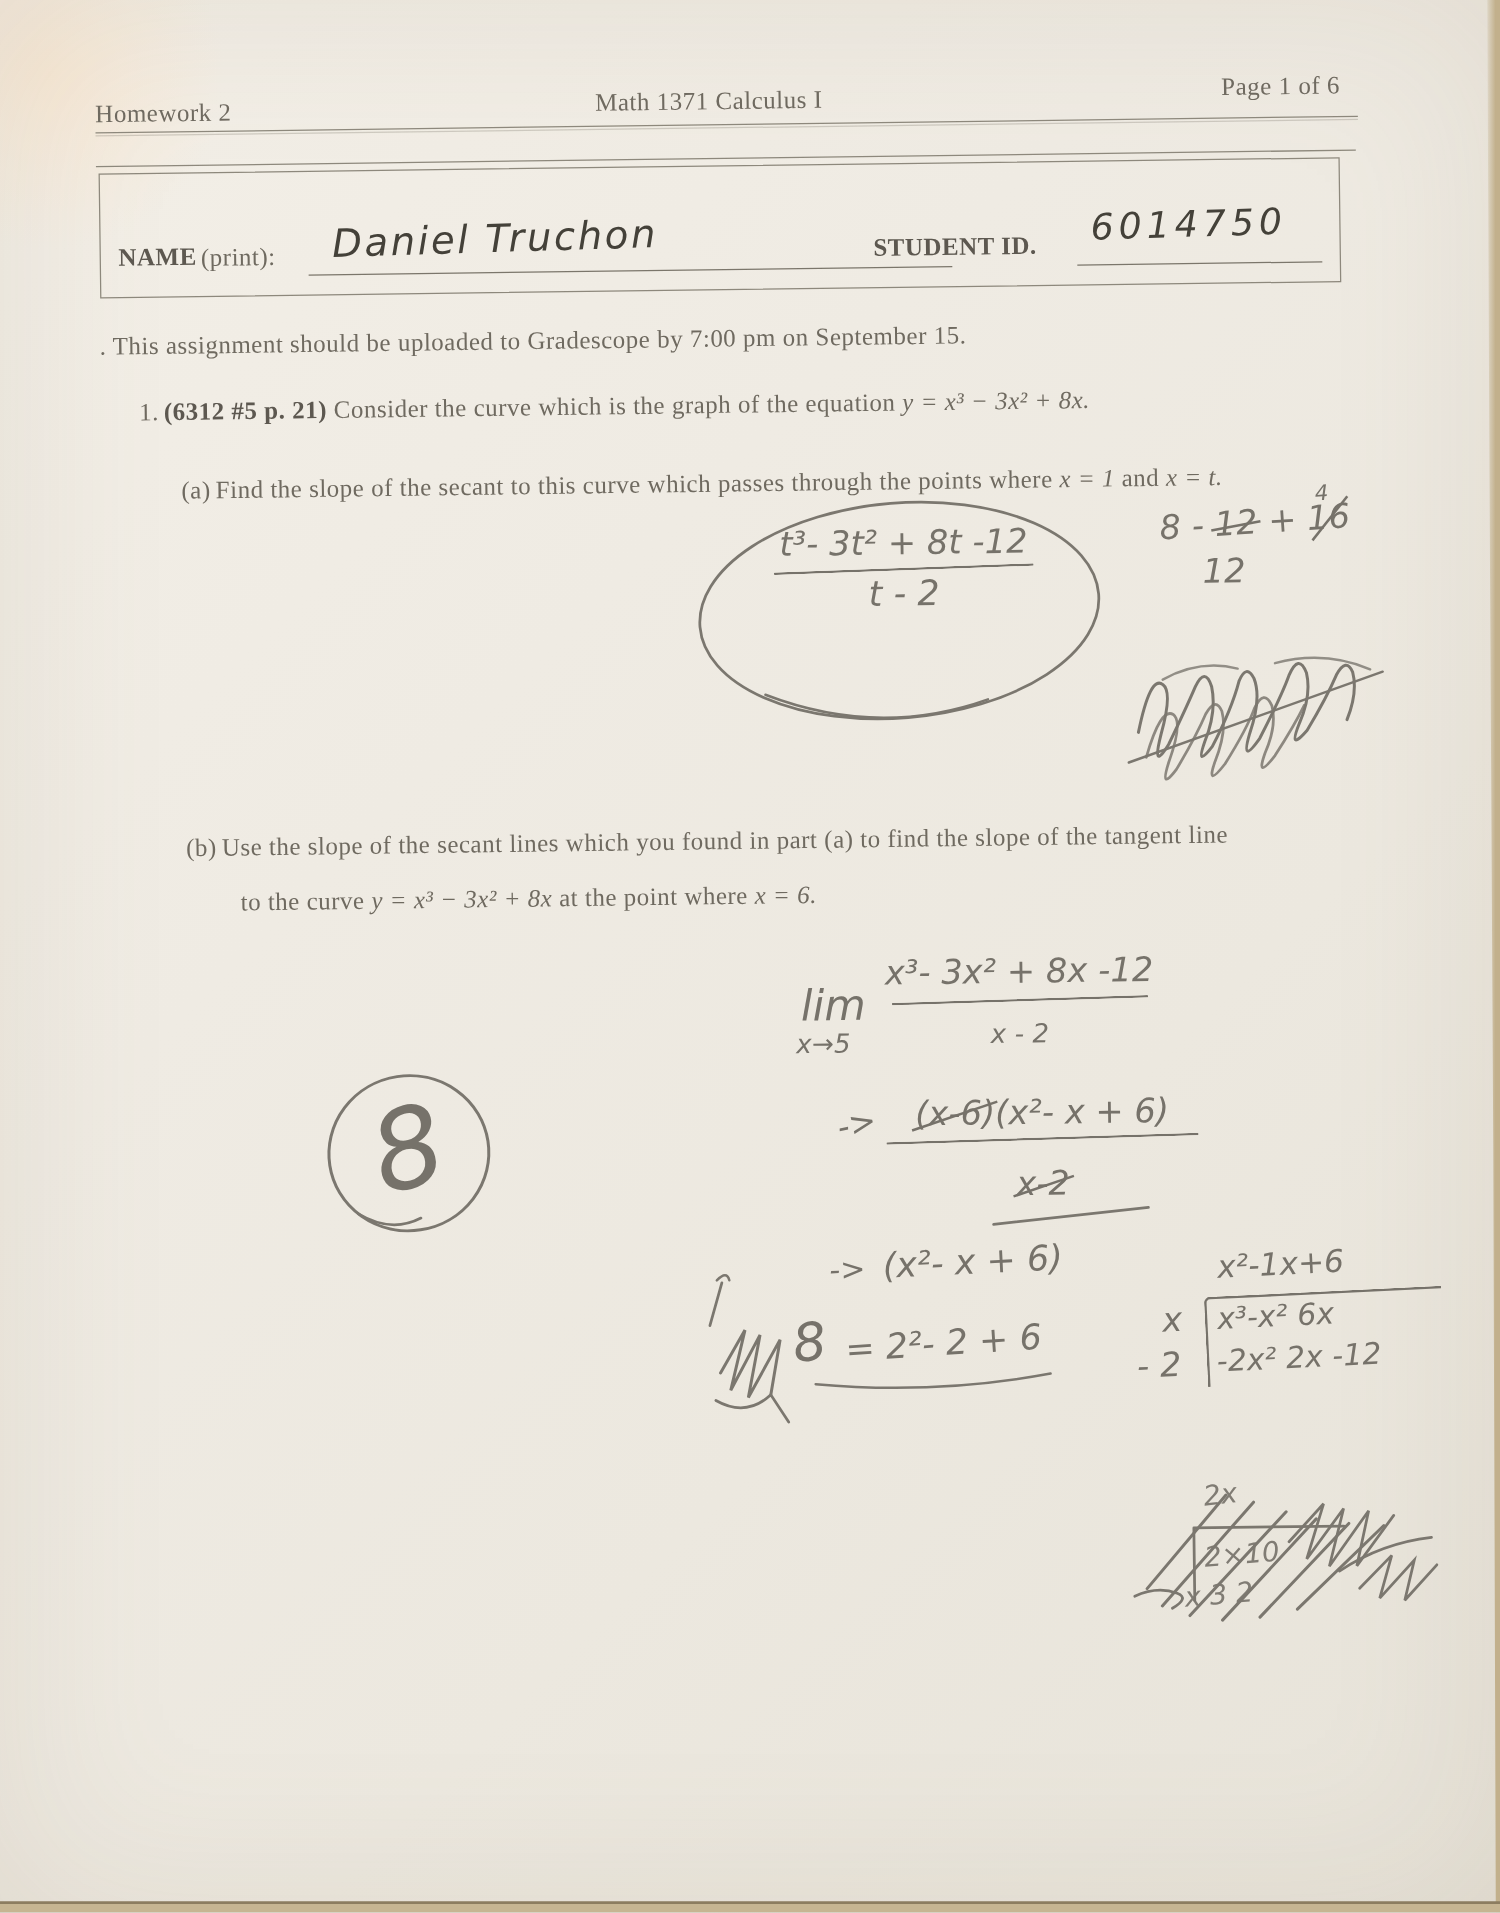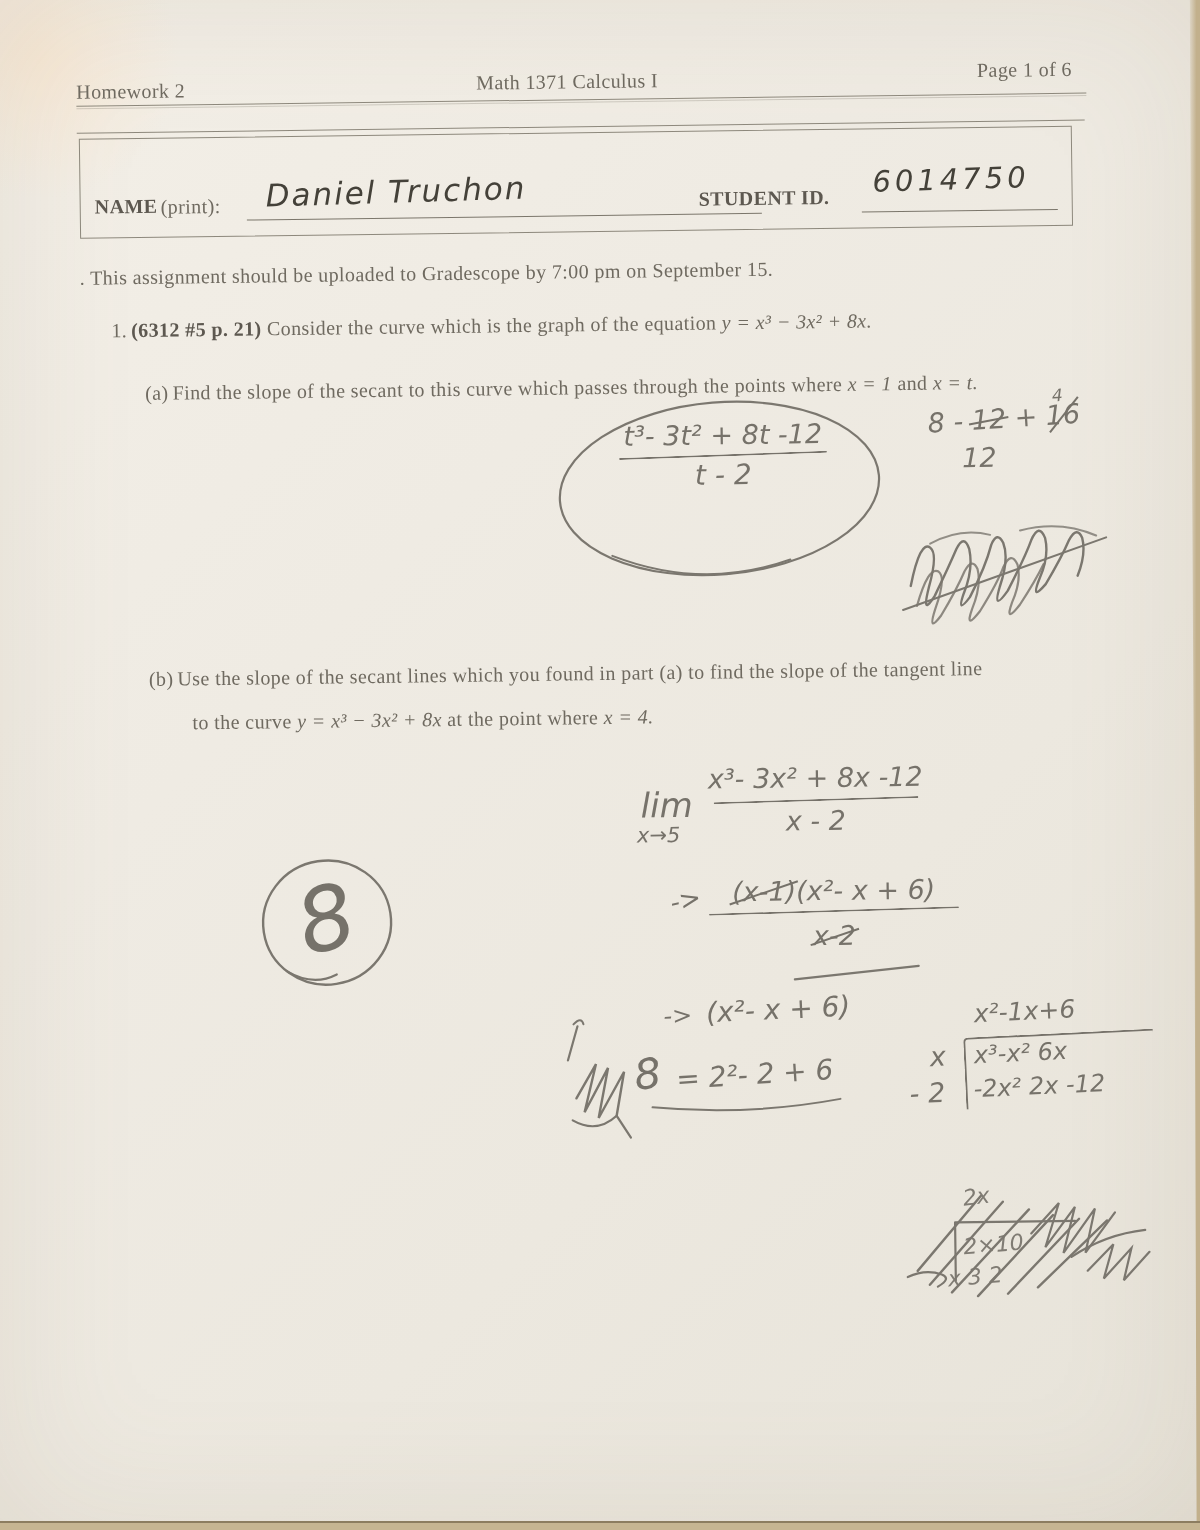--- a/index.html
+++ b/index.html
@@ -95,36 +95,36 @@
       <path d="M16,92 q12,-40 22,-34 q8,6 -4,38 q-8,24 6,6 q16,-26 24,-44 q8,-14 13,-2 q4,16 -6,40 q-8,22 8,2 q18,-28 24,-44 q8,-16 14,-2 q4,16 -6,38 q-8,22 8,2 q16,-24 24,-40" stroke-width="2.2" opacity=".85"></path>
       <path d="M2,96 L206,26" stroke-width="2"></path>
       <path d="M30,30 q30,-16 60,-8 M120,18 q40,-10 76,6" stroke-width="2" opacity=".8"></path>
     </svg>
 
     <div class="abs" style="left:150px;top:662px;white-space:nowrap;">
       <span class="pr">(b)</span>
       <span class="pr">Use the slope of the secant lines which you found in part (a) to find the slope of the tangent line</span>
     </div>
     <div class="abs" style="left:193px;top:706px;white-space:nowrap;">
-      <span class="pr">to the curve </span><span class="pr mi">y = x³ − 3x² + 8x</span><span class="pr"> at the point where </span><span class="pr mi">x = 4.</span>
+      <span class="pr">to the curve </span><span class="pr mi">y = x³ − 3x² + 8x</span><span class="pr"> at the point where </span><span class="pr mi">x = 6.</span>
     </div>
 
     <span class="abs hw" style="left:640px;top:786px;font-size:34px;">lim</span>
     <span class="abs hw" style="left:636px;top:824px;font-size:21px;">x→5</span>
     <div class="frac" style="left:706px;top:765px;width:218px;">
       <span class="hw" style="font-size:27px;">x³- 3x² + 8x -12</span>
       <div class="fbar" style="width:205px;transform:rotate(-1deg);margin-top:6px;"></div>
-      <span class="hw" style="font-size:27px;margin-top:4px;">x - 2</span>
+      <span class="hw" style="font-size:21px;margin-top:14px;">x - 2</span>
     </div>
 
     <span class="abs hw" style="left:668px;top:886px;font-size:26px;transform:rotate(-12deg);">-&gt;</span>
     <div class="frac" style="left:706px;top:878px;width:252px;">
-      <span class="hw" style="font-size:27px;"><span class="xout">(x-1)</span><span>(x²- x + 6)</span></span>
+      <span class="hw" style="font-size:27px;"><span class="xout">(x-6)</span><span>(x²- x + 6)</span></span>
       <div class="fbar" style="width:250px;transform:rotate(-1deg);margin-top:4px;"></div>
-      <span class="hw xout" style="font-size:27px;margin-top:8px;">x-2</span>
+      <span class="hw xout" style="font-size:27px;margin-top:20px;">x-2</span>
     </div>
     <svg style="left:790px;top:968px;" width="130" height="16">
       <path d="M2,14 L126,2" stroke-width="2.2"></path>
     </svg>
 
     <svg style="left:256px;top:853px;" width="140" height="140">
       <ellipse cx="69" cy="66" rx="64" ry="62" stroke-width="2.4" transform="rotate(-8 69 66)"></ellipse>
       <path d="M28,114 q26,16 50,4" stroke-width="2.2"></path>
     </svg>
     <span class="abs hw" style="left:296px;top:864px;font-size:88px;transform:rotate(-14deg);">8</span>

